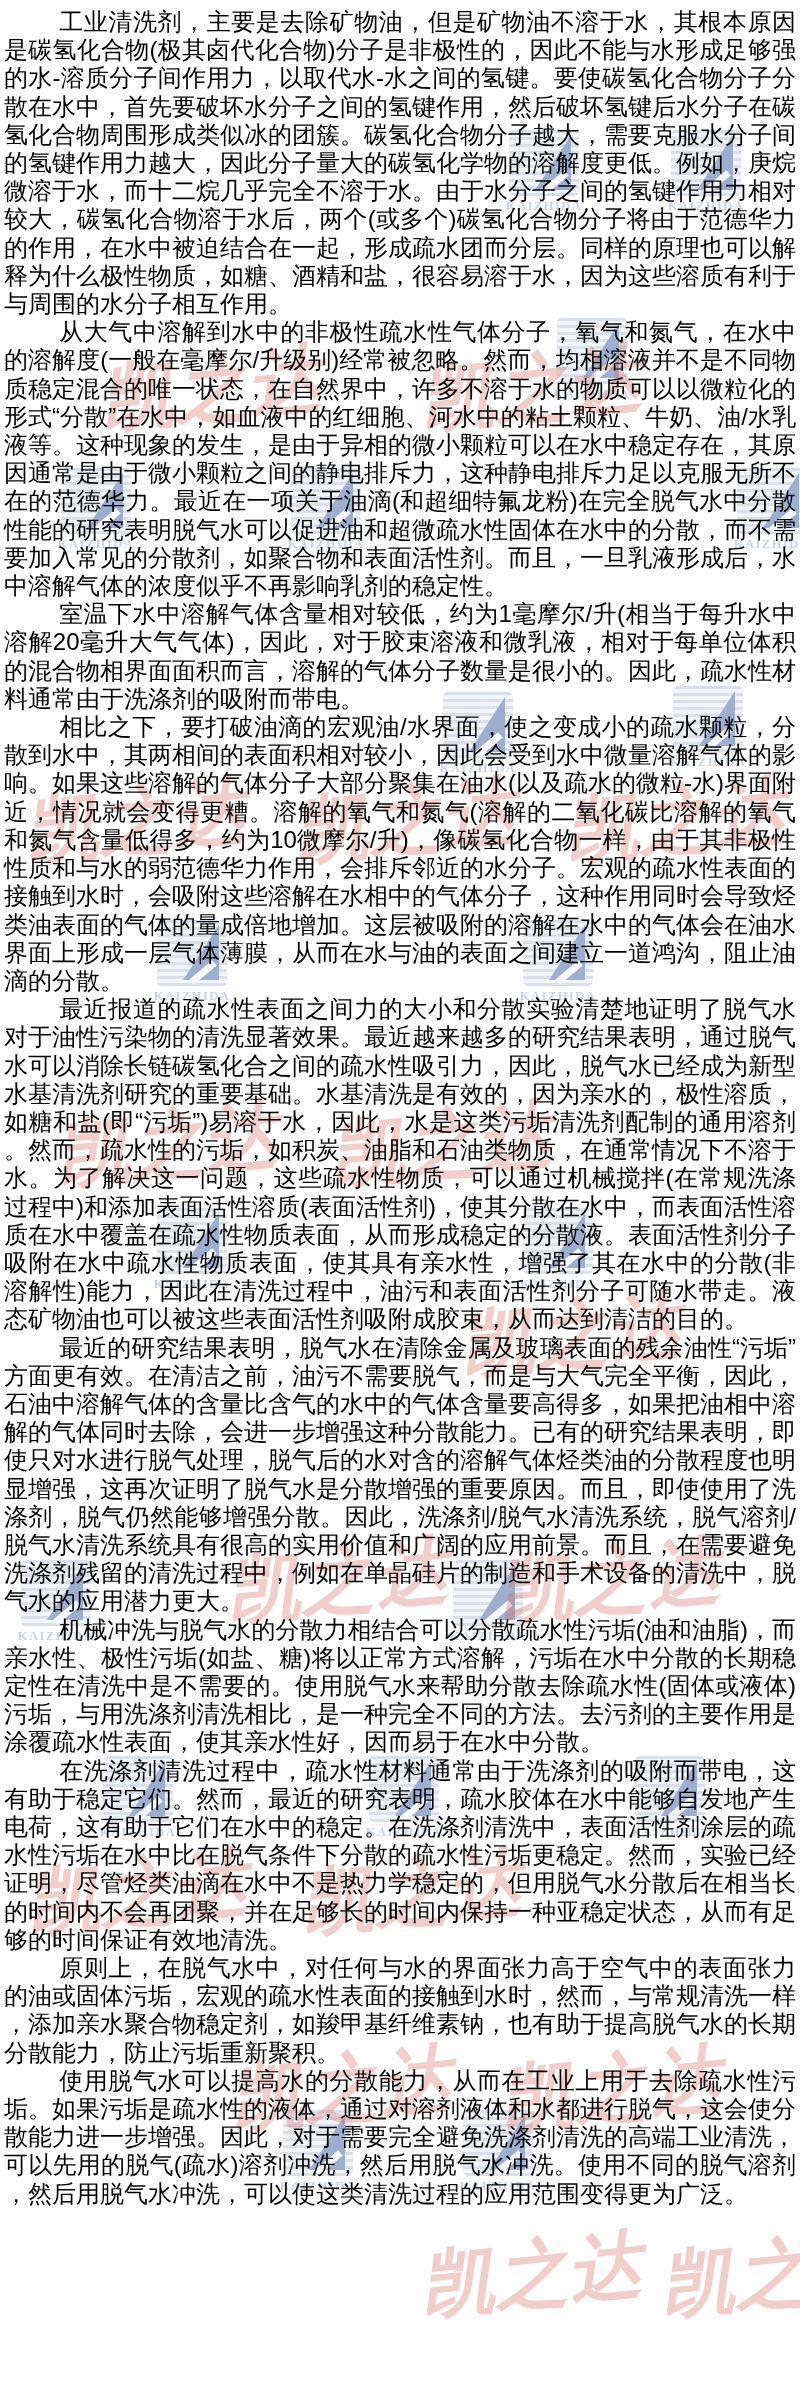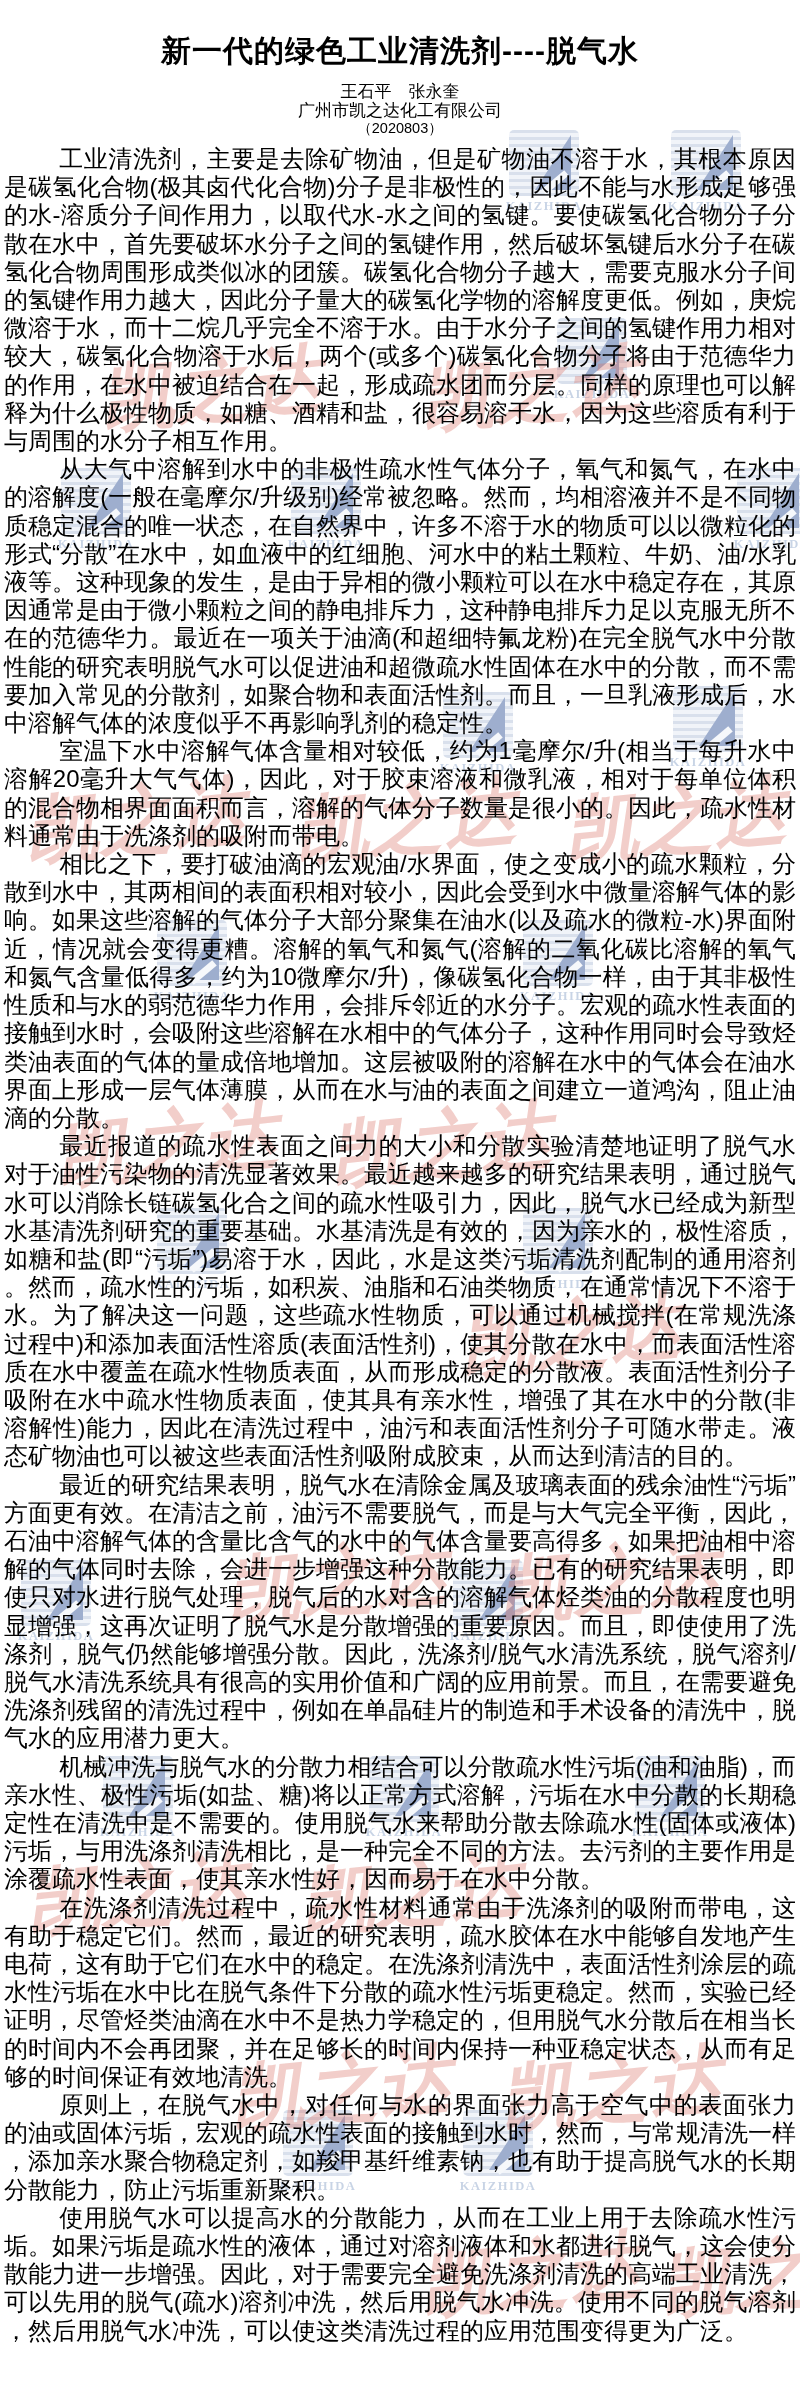--- a/index.html
+++ b/index.html
@@ -199,26 +199,20 @@
     <div class="wm-script" style="left:498px;top:1532px">凯之达</div>
     <div class="wm-script" style="left:26px;top:1844px">凯之达</div>
     <div class="wm-script" style="left:300px;top:1844px">凯之达</div>
     <div class="wm-script" style="left:230px;top:2040px">凯之达</div>
     <div class="wm-script" style="left:500px;top:2040px">凯之达</div>
     <div class="wm-script" style="left:420px;top:2226px">凯之达</div>
     <div class="wm-script" style="left:660px;top:2226px">凯之达</div>
   </div>
 
   <div class="content">
-    <header>
-      <h1 class="title">新一代的绿色工业清洗剂----脱气水</h1>
-      <div class="authors">王石平　张永奎</div>
-      <div class="company">广州市凯之达化工有限公司</div>
-      <div class="date">（2020803）</div>
-    </header>
 
     <main class="body-text">
       <p>工业清洗剂，主要是去除矿物油，但是矿物油不溶于水，其根本原因是碳氢化合物(极其卤代化合物)分子是非极性的，因此不能与水形成足够强的水-溶质分子间作用力，以取代水-水之间的氢键。要使碳氢化合物分子分散在水中，首先要破坏水分子之间的氢键作用，然后破坏氢键后水分子在碳氢化合物周围形成类似冰的团簇。碳氢化合物分子越大，需要克服水分子间的氢键作用力越大，因此分子量大的碳氢化学物的溶解度更低。例如，庚烷微溶于水，而十二烷几乎完全不溶于水。由于水分子之间的氢键作用力相对较大，碳氢化合物溶于水后，两个(或多个)碳氢化合物分子将由于范德华力的作用，在水中被迫结合在一起，形成疏水团而分层。同样的原理也可以解释为什么极性物质，如糖、酒精和盐，很容易溶于水，因为这些溶质有利于与周围的水分子相互作用。</p>
       <p>从大气中溶解到水中的非极性疏水性气体分子，氧气和氮气，在水中的溶解度(一般在毫摩尔/升级别)经常被忽略。然而，均相溶液并不是不同物质稳定混合的唯一状态，在自然界中，许多不溶于水的物质可以以微粒化的形式“分散”在水中，如血液中的红细胞、河水中的粘土颗粒、牛奶、油/水乳液等。这种现象的发生，是由于异相的微小颗粒可以在水中稳定存在，其原因通常是由于微小颗粒之间的静电排斥力，这种静电排斥力足以克服无所不在的范德华力。最近在一项关于油滴(和超细特氟龙粉)在完全脱气水中分散性能的研究表明脱气水可以促进油和超微疏水性固体在水中的分散，而不需要加入常见的分散剂，如聚合物和表面活性剂。而且，一旦乳液形成后，水中溶解气体的浓度似乎不再影响乳剂的稳定性。</p>
       <p>室温下水中溶解气体含量相对较低，约为1毫摩尔/升(相当于每升水中溶解20毫升大气气体)，因此，对于胶束溶液和微乳液，相对于每单位体积的混合物相界面面积而言，溶解的气体分子数量是很小的。因此，疏水性材料通常由于洗涤剂的吸附而带电。</p>
       <p>相比之下，要打破油滴的宏观油/水界面，使之变成小的疏水颗粒，分散到水中，其两相间的表面积相对较小，因此会受到水中微量溶解气体的影响。如果这些溶解的气体分子大部分聚集在油水(以及疏水的微粒-水)界面附近，情况就会变得更糟。溶解的氧气和氮气(溶解的二氧化碳比溶解的氧气和氮气含量低得多，约为10微摩尔/升)，像碳氢化合物一样，由于其非极性性质和与水的弱范德华力作用，会排斥邻近的水分子。宏观的疏水性表面的接触到水时，会吸附这些溶解在水相中的气体分子，这种作用同时会导致烃类油表面的气体的量成倍地增加。这层被吸附的溶解在水中的气体会在油水界面上形成一层气体薄膜，从而在水与油的表面之间建立一道鸿沟，阻止油滴的分散。</p>
       <p>最近报道的疏水性表面之间力的大小和分散实验清楚地证明了脱气水对于油性污染物的清洗显著效果。最近越来越多的研究结果表明，通过脱气水可以消除长链碳氢化合之间的疏水性吸引力，因此，脱气水已经成为新型水基清洗剂研究的重要基础。水基清洗是有效的，因为亲水的，极性溶质，如糖和盐(即“污垢”)易溶于水，因此，水是这类污垢清洗剂配制的通用溶剂。然而，疏水性的污垢，如积炭、油脂和石油类物质，在通常情况下不溶于水。为了解决这一问题，这些疏水性物质，可以通过机械搅拌(在常规洗涤过程中)和添加表面活性溶质(表面活性剂)，使其分散在水中，而表面活性溶质在水中覆盖在疏水性物质表面，从而形成稳定的分散液。表面活性剂分子吸附在水中疏水性物质表面，使其具有亲水性，增强了其在水中的分散(非溶解性)能力，因此在清洗过程中，油污和表面活性剂分子可随水带走。液态矿物油也可以被这些表面活性剂吸附成胶束，从而达到清洁的目的。</p>
       <p>最近的研究结果表明，脱气水在清除金属及玻璃表面的残余油性“污垢”方面更有效。在清洁之前，油污不需要脱气，而是与大气完全平衡，因此，石油中溶解气体的含量比含气的水中的气体含量要高得多，如果把油相中溶解的气体同时去除，会进一步增强这种分散能力。已有的研究结果表明，即使只对水进行脱气处理，脱气后的水对含的溶解气体烃类油的分散程度也明显增强，这再次证明了脱气水是分散增强的重要原因。而且，即使使用了洗涤剂，脱气仍然能够增强分散。因此，洗涤剂/脱气水清洗系统，脱气溶剂/脱气水清洗系统具有很高的实用价值和广阔的应用前景。而且，在需要避免洗涤剂残留的清洗过程中，例如在单晶硅片的制造和手术设备的清洗中，脱气水的应用潜力更大。</p>
       <p>机械冲洗与脱气水的分散力相结合可以分散疏水性污垢(油和油脂)，而亲水性、极性污垢(如盐、糖)将以正常方式溶解，污垢在水中分散的长期稳定性在清洗中是不需要的。使用脱气水来帮助分散去除疏水性(固体或液体)污垢，与用洗涤剂清洗相比，是一种完全不同的方法。去污剂的主要作用是涂覆疏水性表面，使其亲水性好，因而易于在水中分散。</p>
       <p>在洗涤剂清洗过程中，疏水性材料通常由于洗涤剂的吸附而带电，这有助于稳定它们。然而，最近的研究表明，疏水胶体在水中能够自发地产生电荷，这有助于它们在水中的稳定。在洗涤剂清洗中，表面活性剂涂层的疏水性污垢在水中比在脱气条件下分散的疏水性污垢更稳定。然而，实验已经证明，尽管烃类油滴在水中不是热力学稳定的，但用脱气水分散后在相当长的时间内不会再团聚，并在足够长的时间内保持一种亚稳定状态，从而有足够的时间保证有效地清洗。</p>

